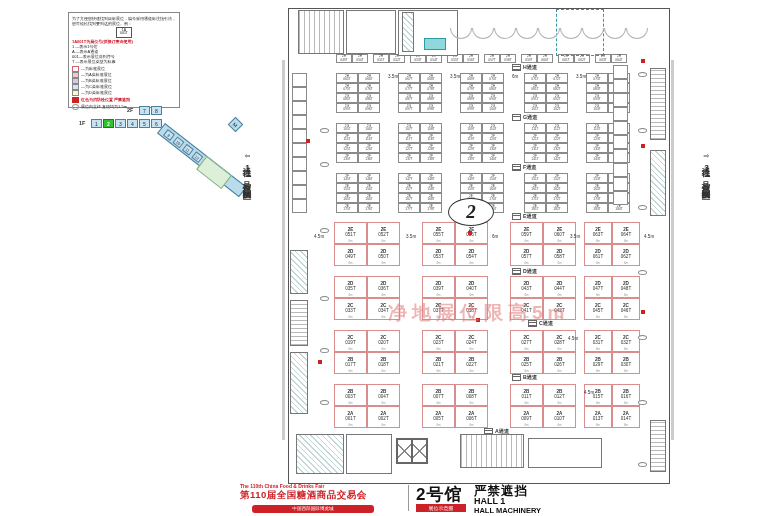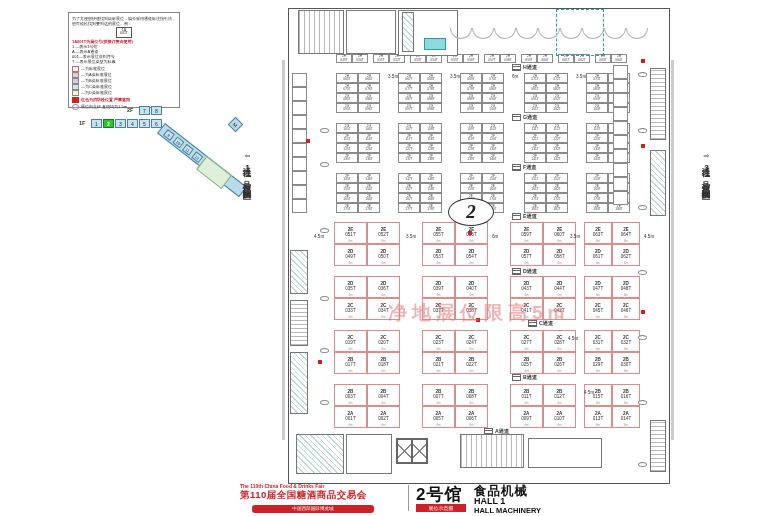--- a/index.html
+++ b/index.html
@@ -1112,17 +1112,17 @@
     <span>2</span>
   </div>
 
   <div class="abs" style="left:240px;top:483px;width:330px;height:16px;">
     <div class="footer-en">The 110th China Food &amp; Drinks Fair</div>
     <div class="footer-cn">第110届全国糖酒商品交易会</div>
     <div class="footer-bar" style="position:absolute;left:12px;top:22px;width:122px;height:8px;">中国西部国际博览城</div>
     <div style="position:absolute;left:168px;top:2px;width:1px;height:26px;background:#999;"></div>
     <div class="hall-cn" style="position:absolute;left:176px;top:0;">2号馆</div>
     <div class="badge" style="position:absolute;left:176px;top:21px;width:50px;height:8px;">展位示意图</div>
-    <div class="cat-cn" style="position:absolute;left:234px;top:0;">食品机械</div>
+    <div class="cat-cn" style="position:absolute;left:234px;top:0;">严禁遮挡</div>
     <div class="hall-en" style="position:absolute;left:234px;top:13px;">HALL 1</div>
     <div class="cat-en" style="position:absolute;left:234px;top:23px;">HALL MACHINERY</div>
   </div>
 </div>
 
 </body></html>

